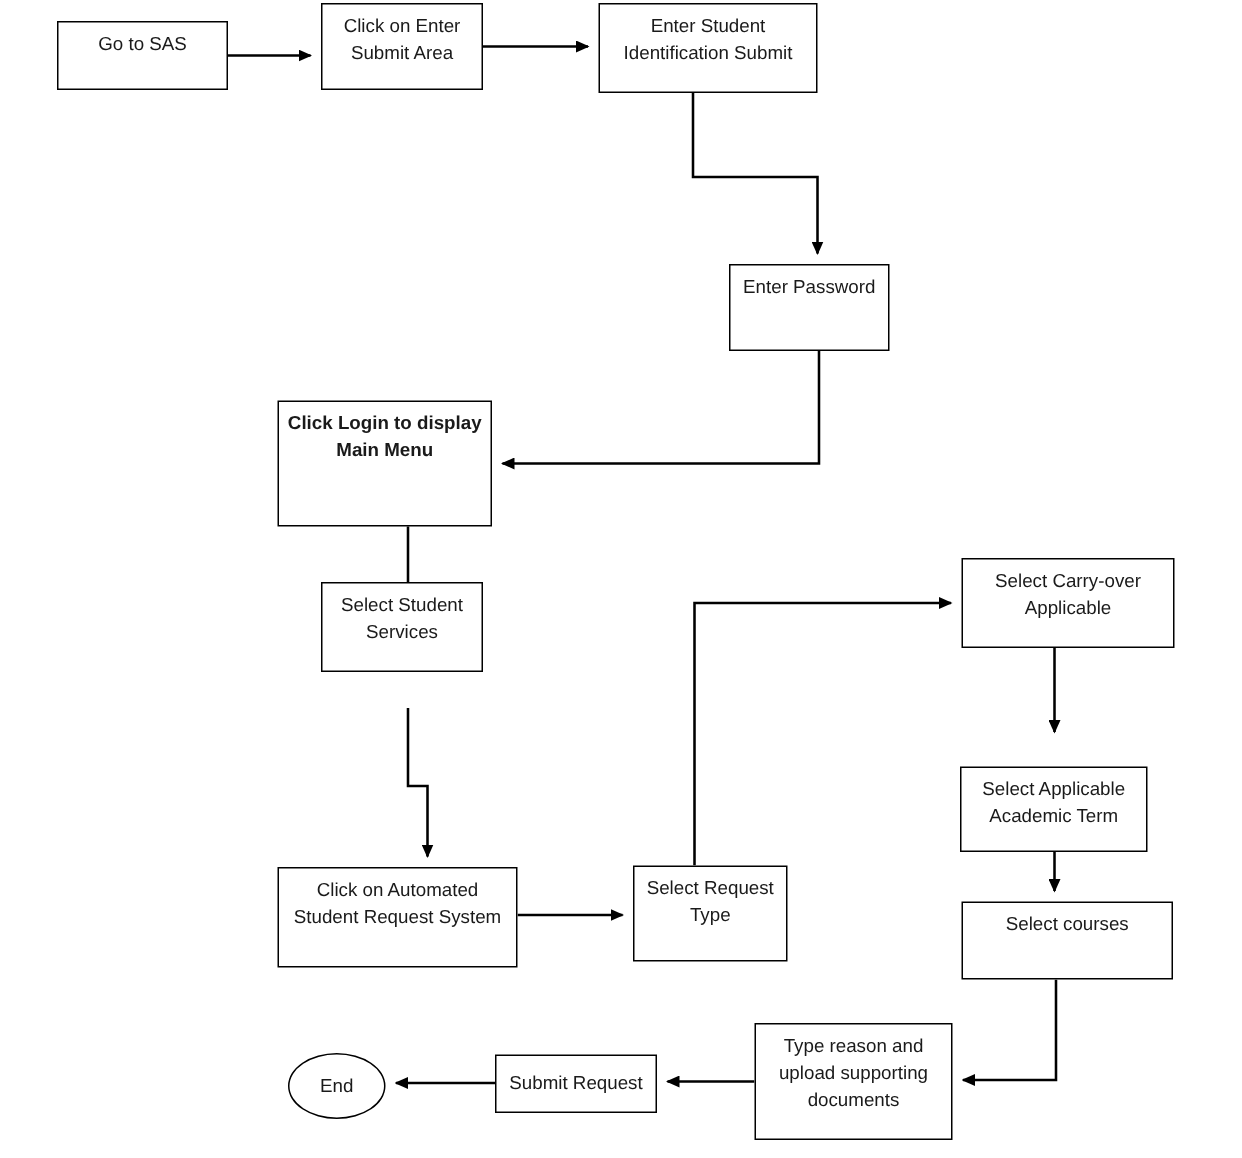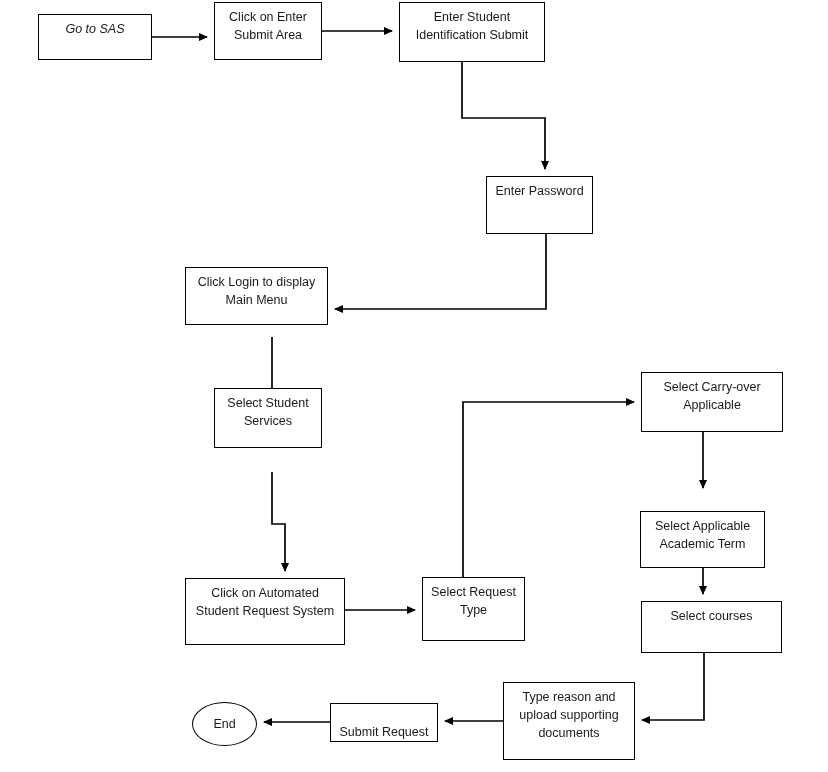--- a/index.html
+++ b/index.html
@@ -30,21 +30,21 @@
     background: #ffffff;
     color: #1a1a1a;
     font-size: 12.5px;
     line-height: 1.45;
     text-align: center;
     padding-top: 5px;
     z-index: 2;
   }
   .node.center {
     display: flex;
-    align-items: flex-end;
+    align-items: center;
     justify-content: center;
     padding-top: 0;
   }
   .node .txt {
     display: block;
     width: 100%;
     white-space: pre-line;
   }
   .terminator {
     position: absolute;
@@ -80,35 +80,35 @@
         <polyline points="345,610 415,610" fill="none" stroke="#000000" stroke-width="1.7" marker-end="url(#arrowhead)"></polyline>
         <polyline points="463,577 463,402 634,402" fill="none" stroke="#000000" stroke-width="1.7" marker-end="url(#arrowhead)"></polyline>
         <polyline points="703,432 703,488" fill="none" stroke="#000000" stroke-width="1.7" marker-end="url(#arrowhead)"></polyline>
         <polyline points="703,552 703,594" fill="none" stroke="#000000" stroke-width="1.7" marker-end="url(#arrowhead)"></polyline>
         <polyline points="704,653 704,720 642,720" fill="none" stroke="#000000" stroke-width="1.7" marker-end="url(#arrowhead)"></polyline>
         <polyline points="503,721 445,721" fill="none" stroke="#000000" stroke-width="1.7" marker-end="url(#arrowhead)"></polyline>
         <polyline points="330,722 264,722" fill="none" stroke="#000000" stroke-width="1.7" marker-end="url(#arrowhead)"></polyline>
       </g>
   </svg>
   <div id="nodes-group">
-      <div class="node" style="left: 38px; top: 14px; width: 114px; height: 46px; font-style: italic;">
+      <div class="node" style="left: 38px; top: 14px; width: 114px; height: 46px;">
         <span class="txt">Go to SAS</span>
       </div>
       <div class="node" style="left: 214px; top: 2px; width: 108px; height: 58px;">
         <span class="txt">Click on Enter
 Submit Area</span>
       </div>
       <div class="node" style="left: 399px; top: 2px; width: 146px; height: 60px;">
         <span class="txt">Enter Student
 Identification Submit</span>
       </div>
       <div class="node" style="left: 486px; top: 176px; width: 107px; height: 58px;">
         <span class="txt">Enter Password</span>
       </div>
-      <div class="node" style="left: 185px; top: 267px; width: 143px; height: 58px;">
+      <div class="node" style="left: 185px; top: 267px; width: 143px; height: 84px; font-weight: bold;">
         <span class="txt">Click Login to display
 Main Menu</span>
       </div>
       <div class="node" style="left: 214px; top: 388px; width: 108px; height: 60px;">
         <span class="txt">Select  Student
 Services</span>
       </div>
       <div class="node" style="left: 185px; top: 578px; width: 160px; height: 67px;">
         <span class="txt">Click on Automated
 Student Request System</span>

